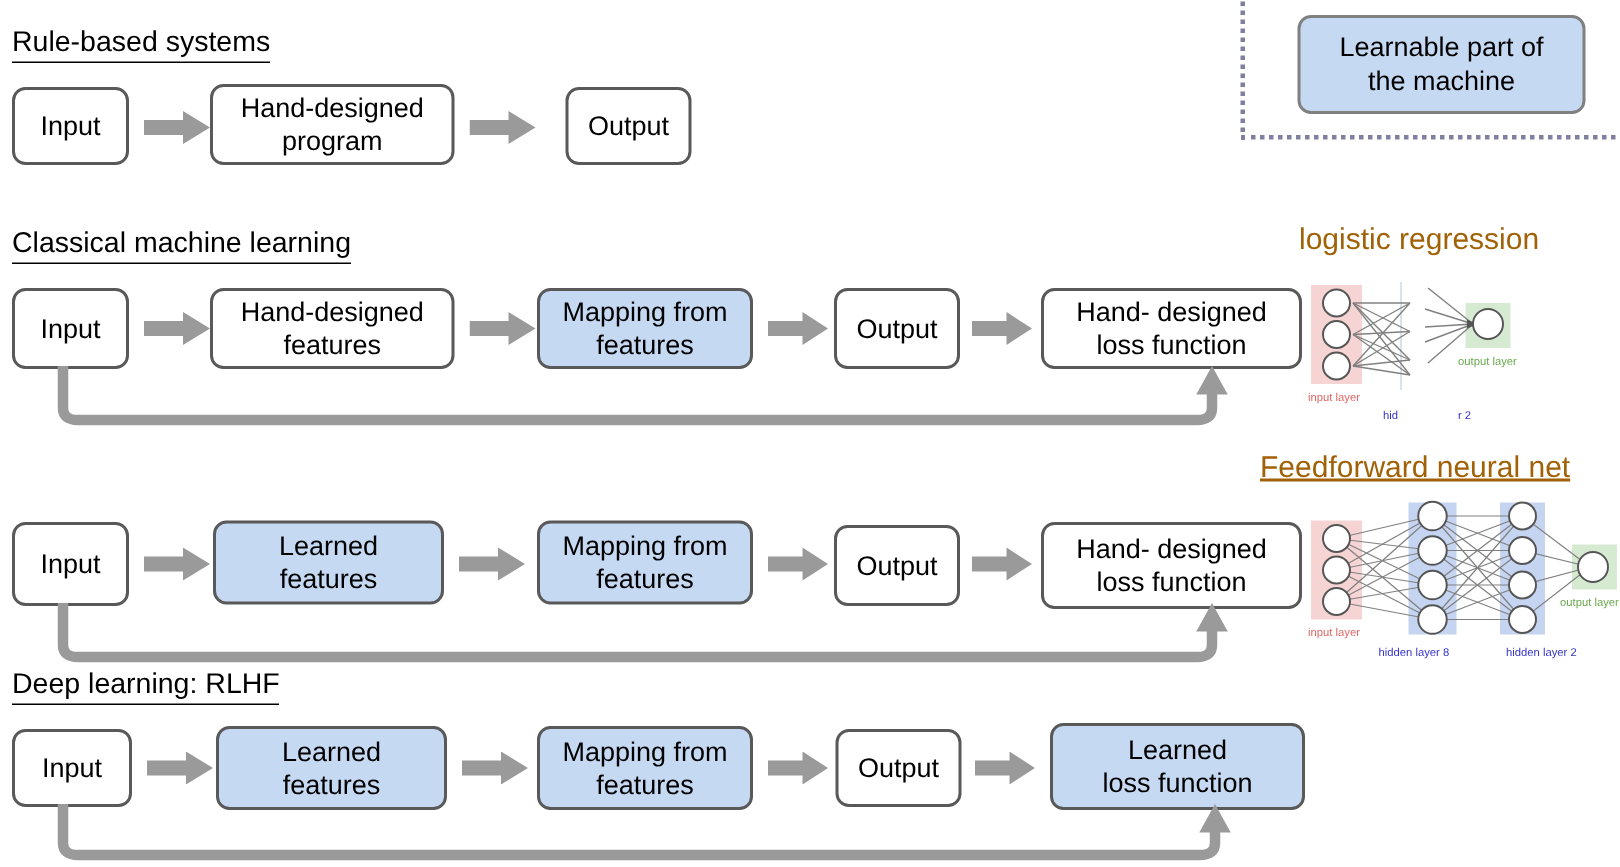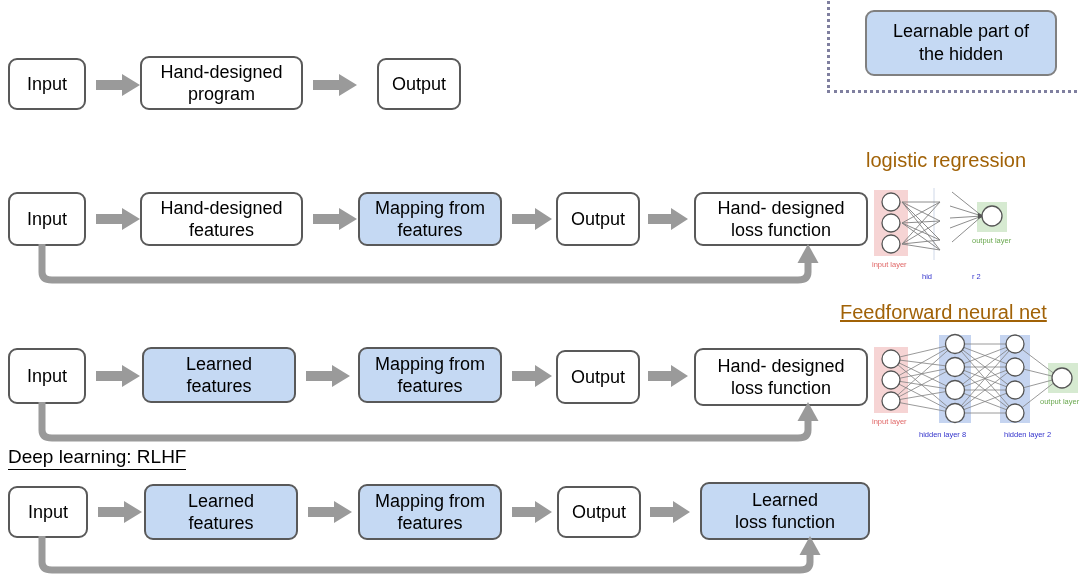--- a/index.html
+++ b/index.html
@@ -97,42 +97,44 @@
   .lbl-hidden{color:#3333cc;}
   .lbl-output{color:#6aa84f;}
 </style>
 </head>
 <body>
 
 <div id="stage">
 
   <div class="legend-region" style="left:827px;top:-4px;width:256px;height:97px;"></div>
   <div class="legend-box" style="left:865px;top:10px;width:192px;height:66px;">Learnable part of
-the hidden</div>
-
+the machine</div>
+
+  <div class="heading" style="left:8px;top:18px;">Rule-based systems</div>
 
   <div class="box" style="left:8px;top:58px;width:78px;height:52px;">Input</div>
 
   <div class="arrow" style="left:96px;top:74px;">
     <svg width="44" height="22" viewBox="0 0 44 22">
         <path d="M0 6 H26 V0 L44 11 L26 22 V16 H0 Z" fill="#9a9a9a"></path>
       </svg>
   </div>
 
   <div class="box" style="left:140px;top:56px;width:163px;height:54px;">Hand-designed
 program</div>
 
   <div class="arrow" style="left:313px;top:74px;">
     <svg width="44" height="22" viewBox="0 0 44 22">
         <path d="M0 6 H26 V0 L44 11 L26 22 V16 H0 Z" fill="#9a9a9a"></path>
       </svg>
   </div>
 
   <div class="box" style="left:377px;top:58px;width:84px;height:52px;">Output</div>
 
+  <div class="heading" style="left:8px;top:152px;">Classical machine learning</div>
 
   <div class="box" style="left:8px;top:192px;width:78px;height:54px;">Input</div>
 
   <div class="arrow" style="left:96px;top:208px;">
     <svg width="44" height="22" viewBox="0 0 44 22">
         <path d="M0 6 H26 V0 L44 11 L26 22 V16 H0 Z" fill="#9a9a9a"></path>
       </svg>
   </div>
 
   <div class="box" style="left:140px;top:192px;width:163px;height:54px;">Hand-designed

